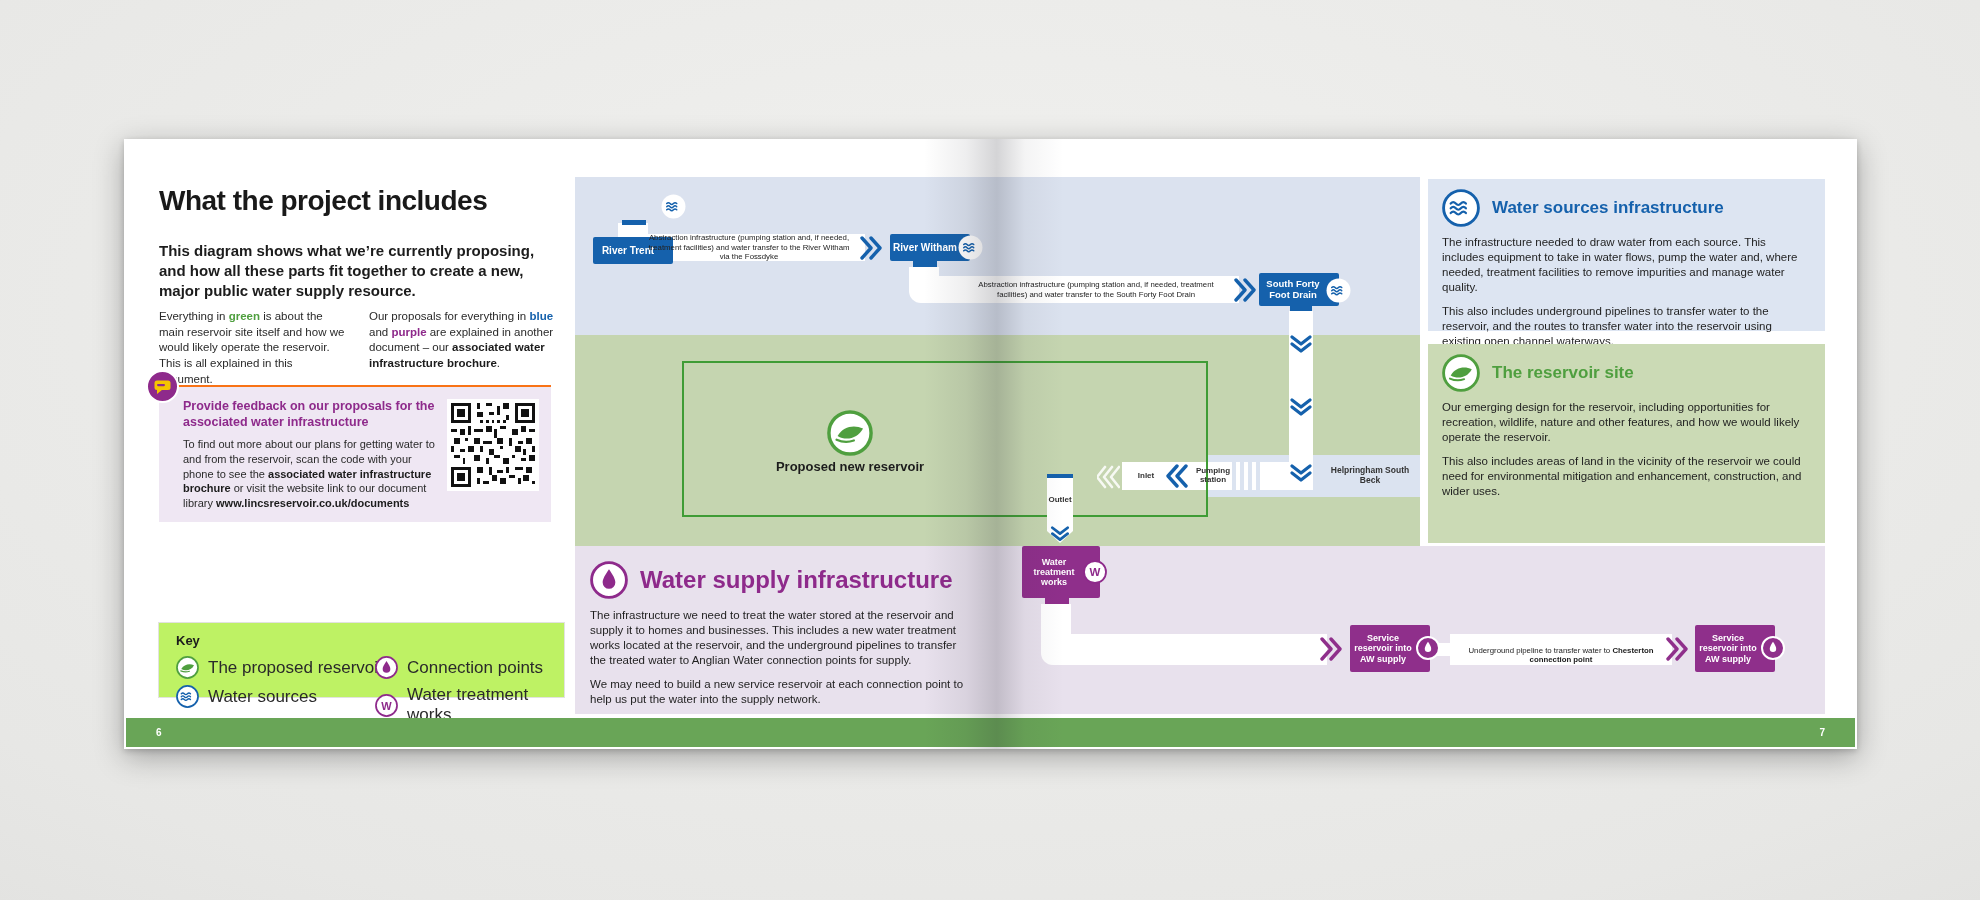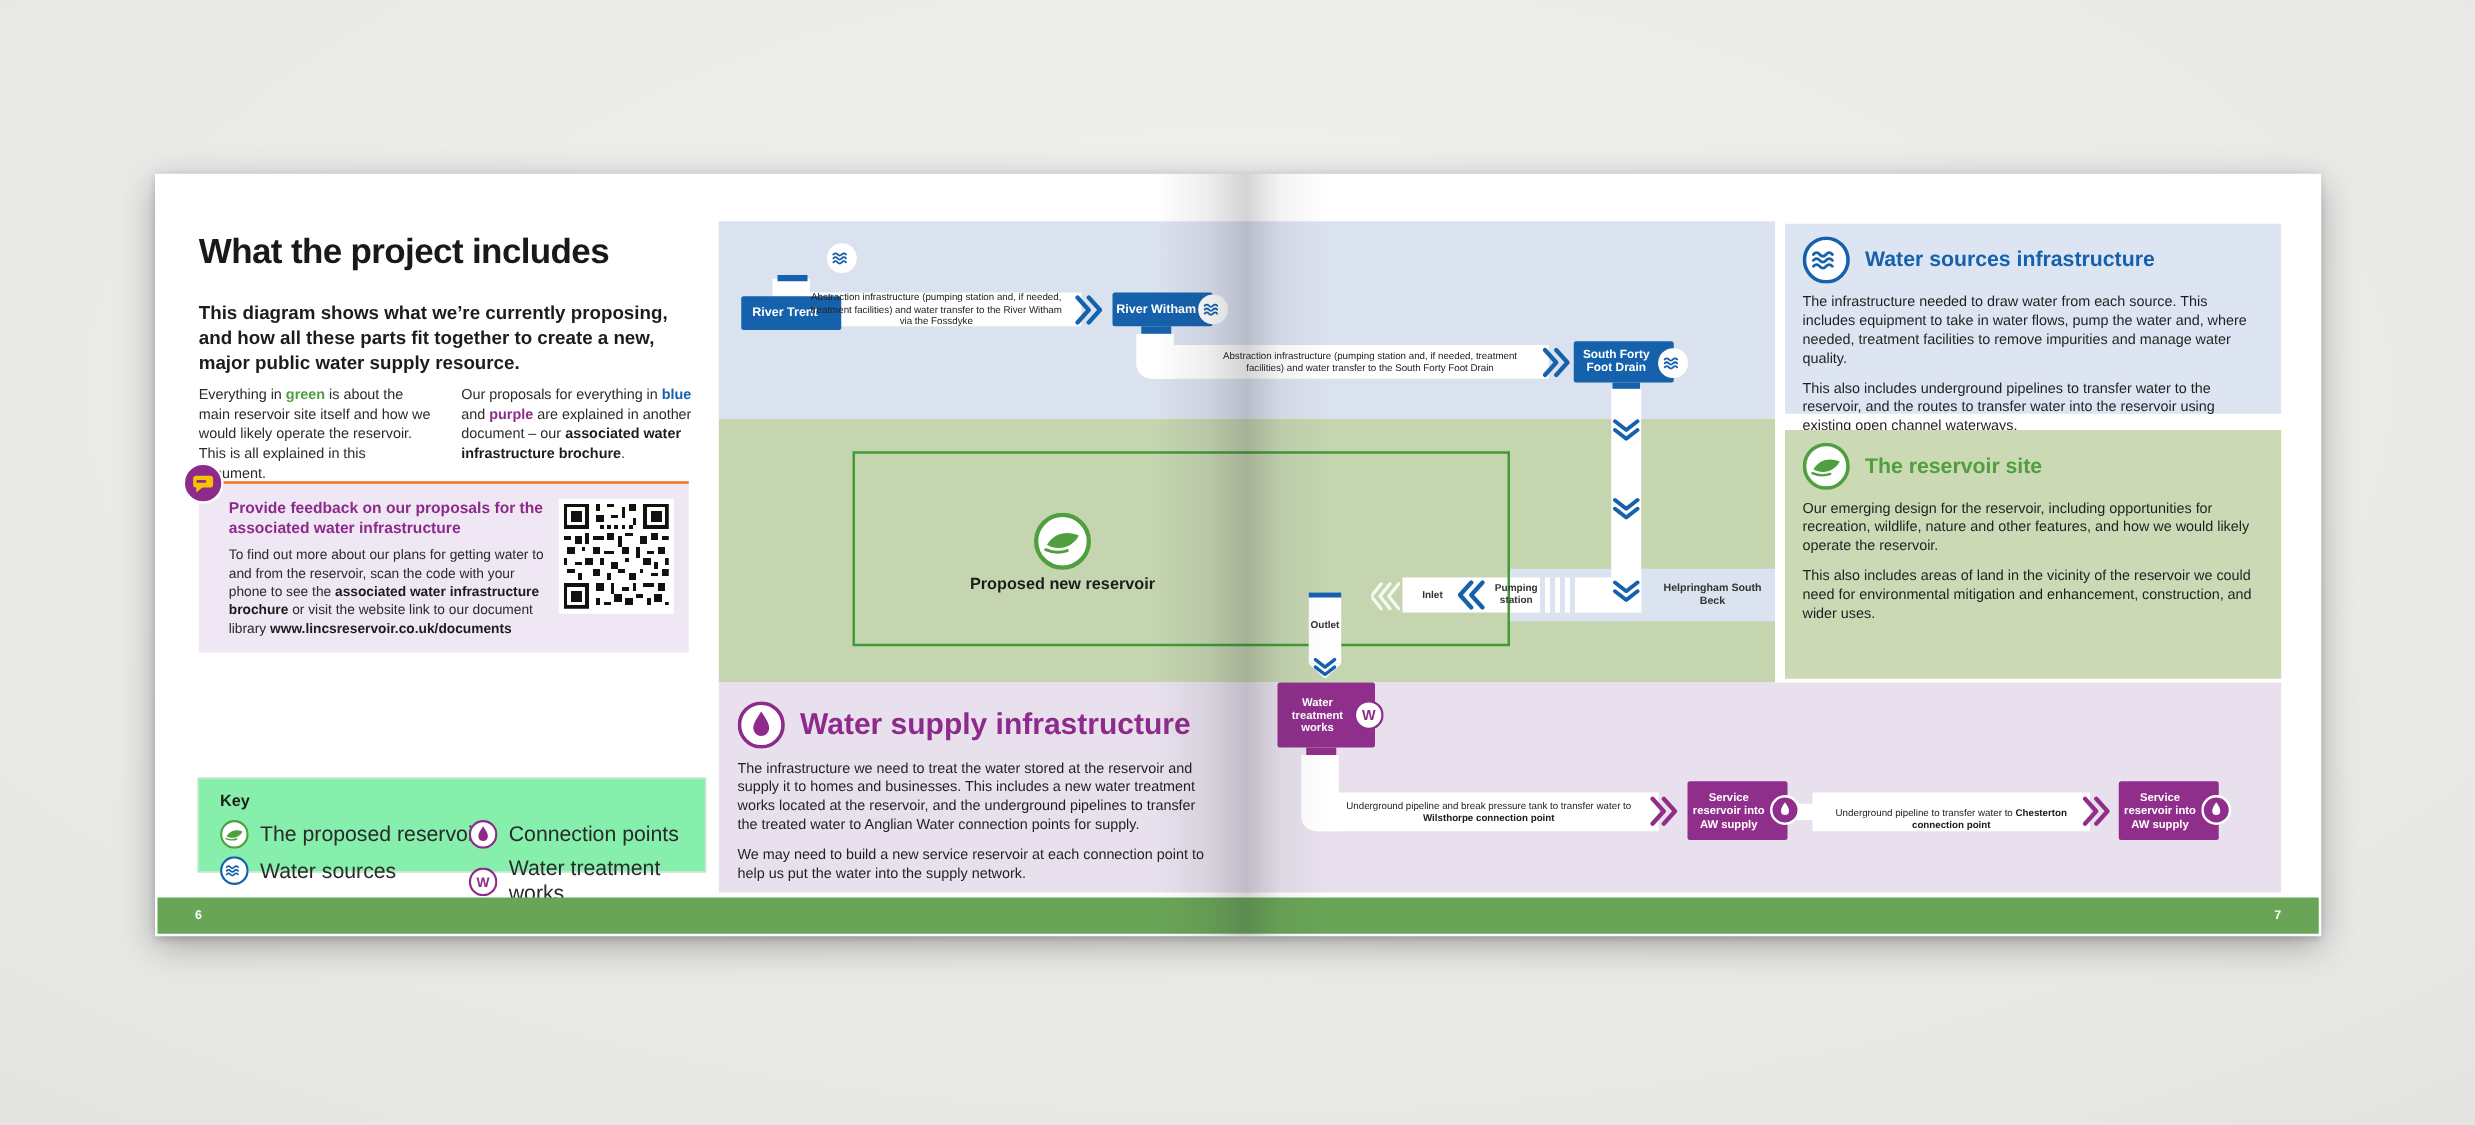--- a/index.html
+++ b/index.html
@@ -32,21 +32,21 @@
 
   .feedback { position:absolute; left:1px; top:246px; width:392px; min-height:120px;
     background:#efe7f3; border-top:2px solid #f97316; padding:12px 12px 12px 24px;
     display:flex; gap:10px; }
   .fb-text { flex:1; }
   .fb-text h3 { font-size:12.5px; font-weight:800; color:#8e2a8b; line-height:1.25; margin-bottom:7px; }
   .fb-text p { font-size:11px; line-height:1.33; color:#2a2a2a; }
   .bubble-icon { position:absolute; left:-13px; top:-17px; width:33px; height:33px; }
   .qr { width:92px; height:92px; background:#ffffff; padding:4px; align-self:flex-start; }
 
-  .keybox { position:absolute; left:0; top:483px; width:407px; height:76px; background:#86efac;
+  .keybox { position:absolute; left:0; top:483px; width:407px; height:76px; background:#bef264;
     border:1px solid #e2e2e0; }
   .keybox h4 { position:absolute; left:17px; top:10px; font-size:13px; font-weight:800; color:#1c1c1c; }
   .key-item { position:absolute; display:flex; align-items:center; gap:9px; font-size:17px; color:#2a2a2a; }
   .key-item .ki { width:23px; height:23px; flex:0 0 23px; }
   .k1 { left:17px; top:33px; } .k2 { left:17px; top:62px; }
   .k3 { left:216px; top:33px; } .k4 { left:216px; top:62px; }
 
   
   .diagram { position:absolute; left:451px; top:38px; width:1250px; height:537px; }
   .abs { position:absolute; }
@@ -404,23 +404,20 @@
       <div class="abs outlet-tip"></div>
       <span class="chv chv-do"><svg viewBox="0 0 24 20" width="24" height="17">
             <use href="#chev-down-blue"></use>
           </svg></span>
 
       <div class="abs node purple nd-wtw">Water treatment works</div>
       <span class="abs node-ic ic-w"><svg viewBox="0 0 24 24" width="24" height="24">
             <use href="#w-purple"></use>
           </svg></span>
 
-      <div class="flow-txt ft3">
-          <span><span>Underground pipeline and break pressure tank to transfer water to </span><span class="bld">Wilsthorpe connection point</span></span>
-        </div>
       <span class="chv chv-p1"><svg viewBox="0 0 22 26" width="22" height="26">
             <use href="#chev-right-purple"></use>
           </svg></span>
       <div class="abs node purple nd-serv1">Service reservoir into AW supply</div>
       <span class="abs node-ic ic-drop1"><svg viewBox="0 0 24 24" width="24" height="24">
             <use href="#droplet-on-purple"></use>
           </svg></span>
 
       <div class="flow-txt ft4">
           <span><span>Underground pipeline to transfer water </span><span>to </span><span class="bld">Chesterton connection point</span></span>

